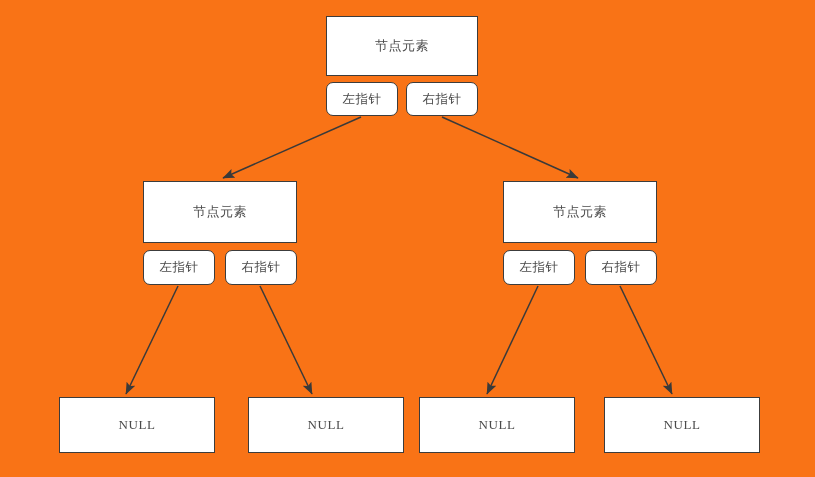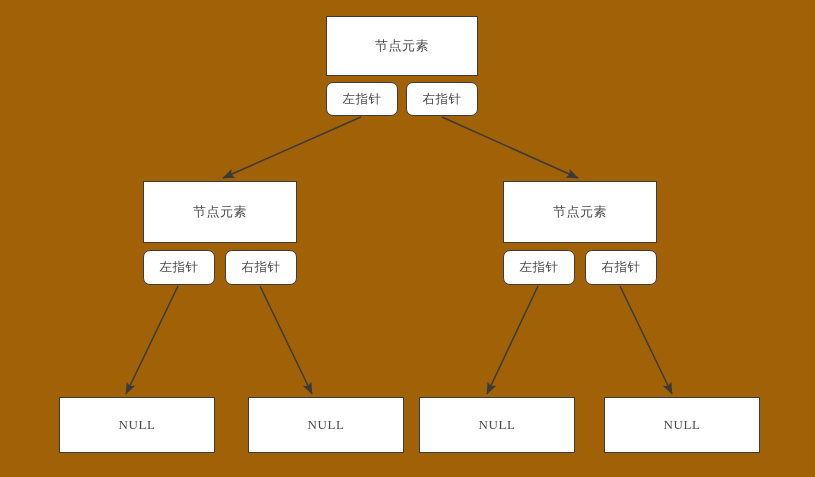--- a/index.html
+++ b/index.html
@@ -8,21 +8,21 @@
     padding: 0;
     background: #ffffff;
   }
   body {
     font-family: "Liberation Sans", sans-serif;
   }
   #canvas {
     position: relative;
     width: 815px;
     height: 477px;
-    background: #a16207;
+    background: #f97316;
     overflow: hidden;
   }
   #edges {
     position: absolute;
     left: 0;
     top: 0;
     width: 815px;
     height: 477px;
     pointer-events: none;
   }

